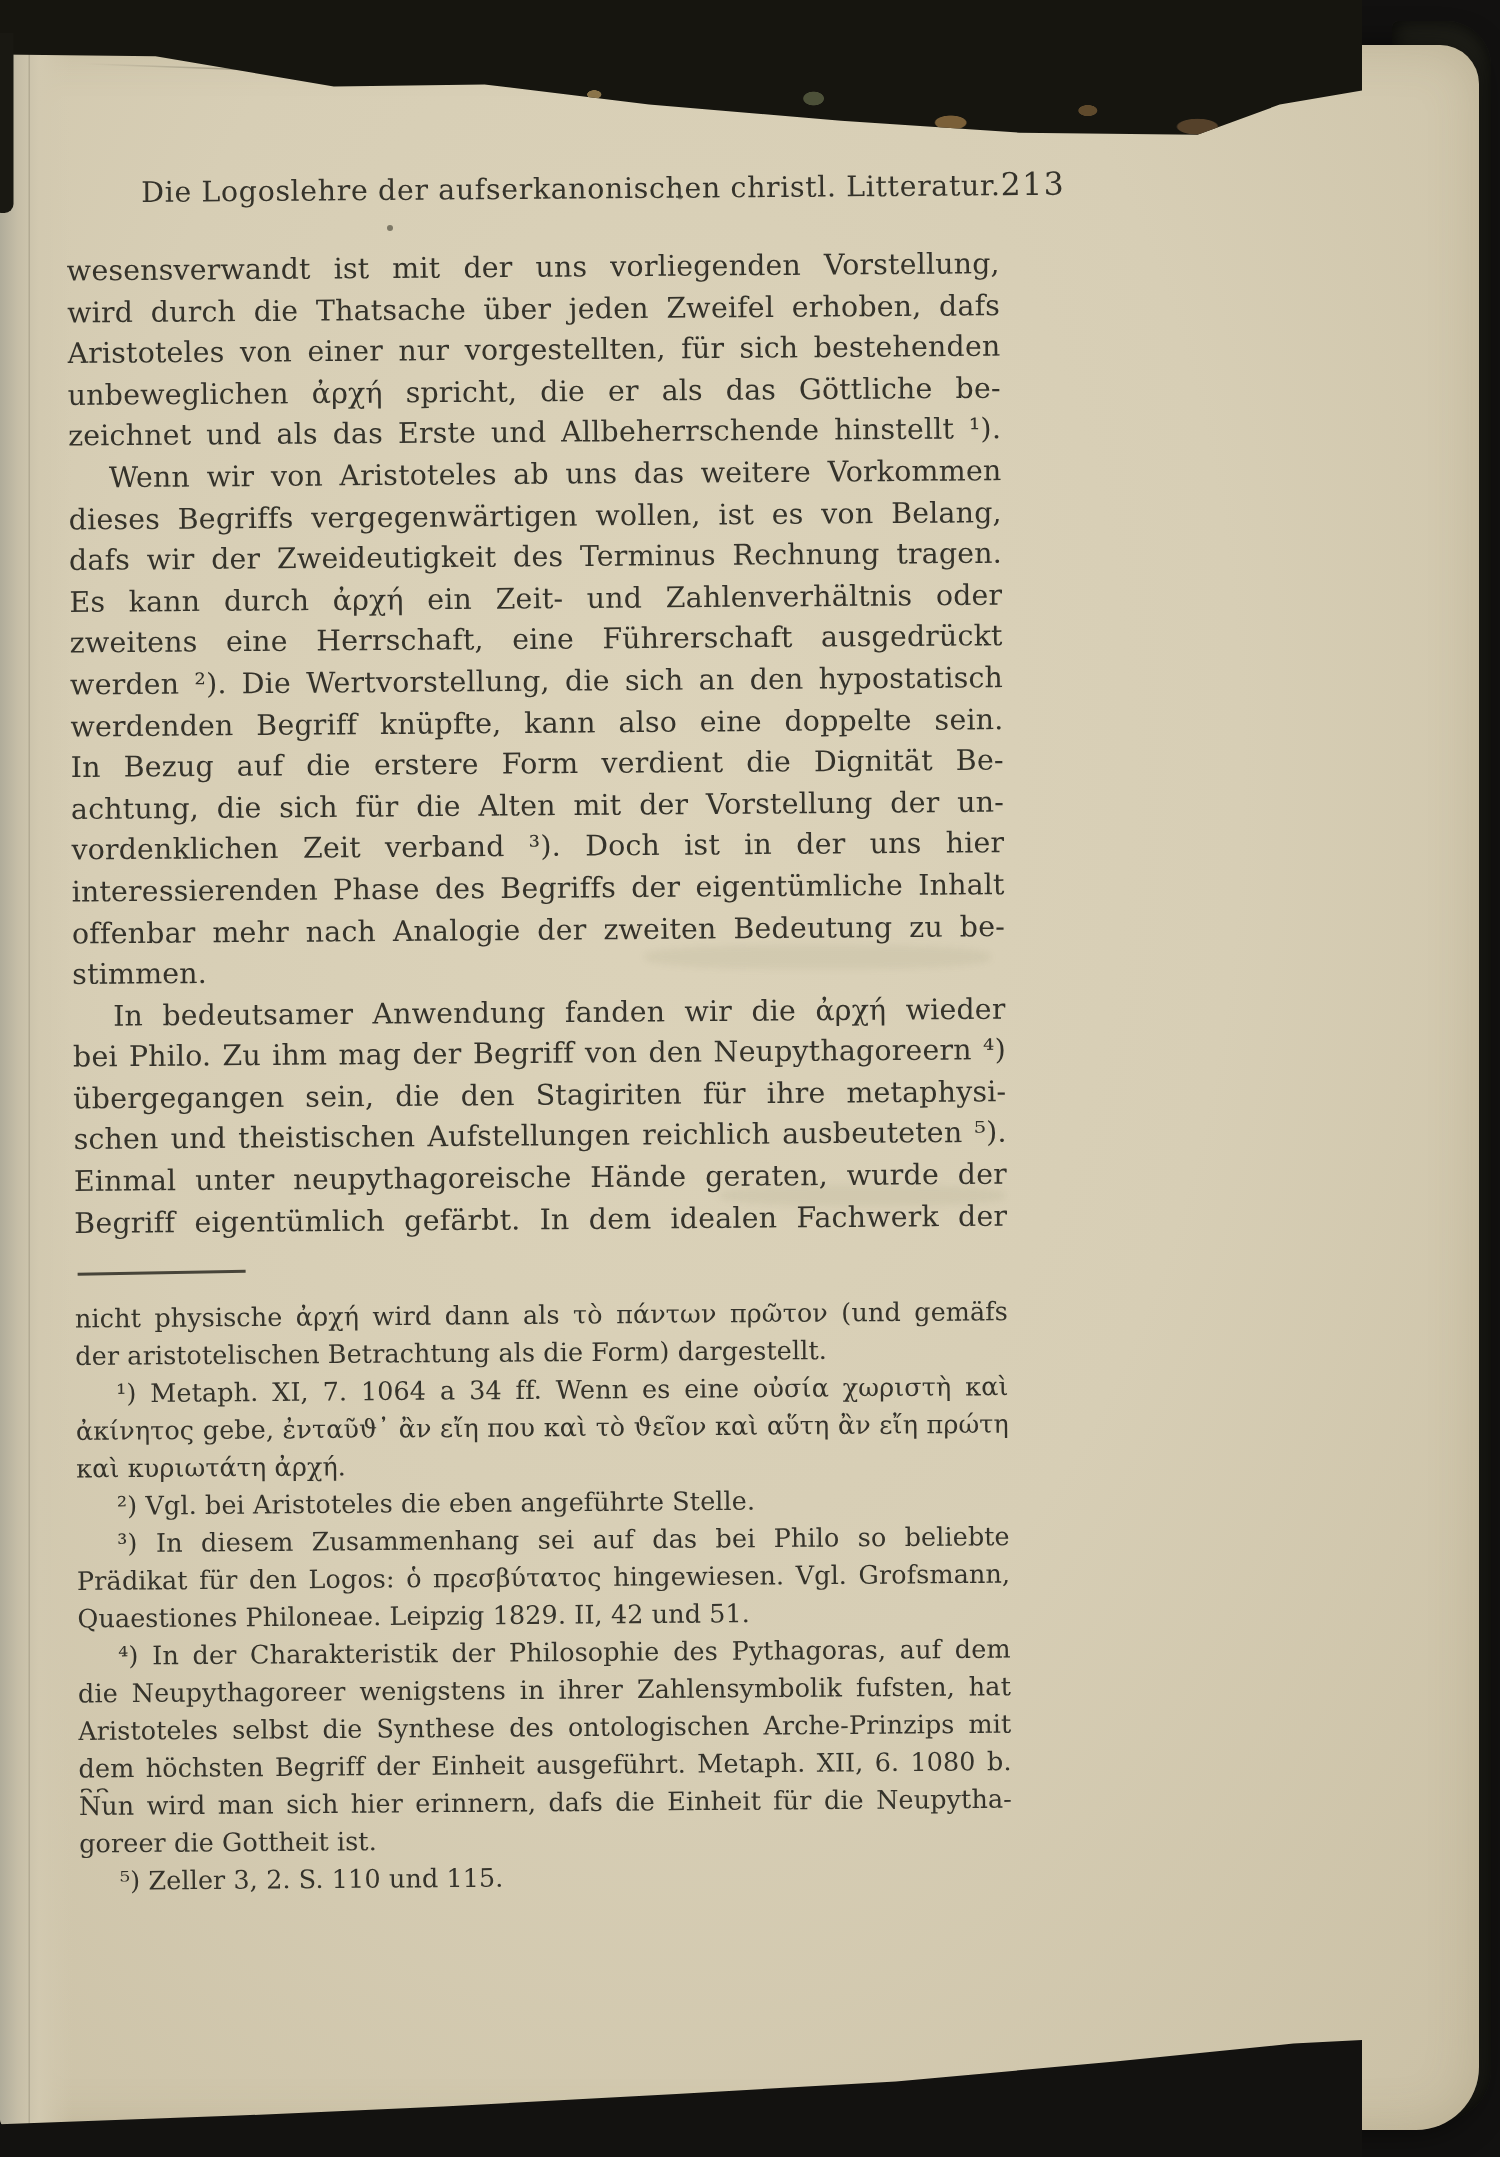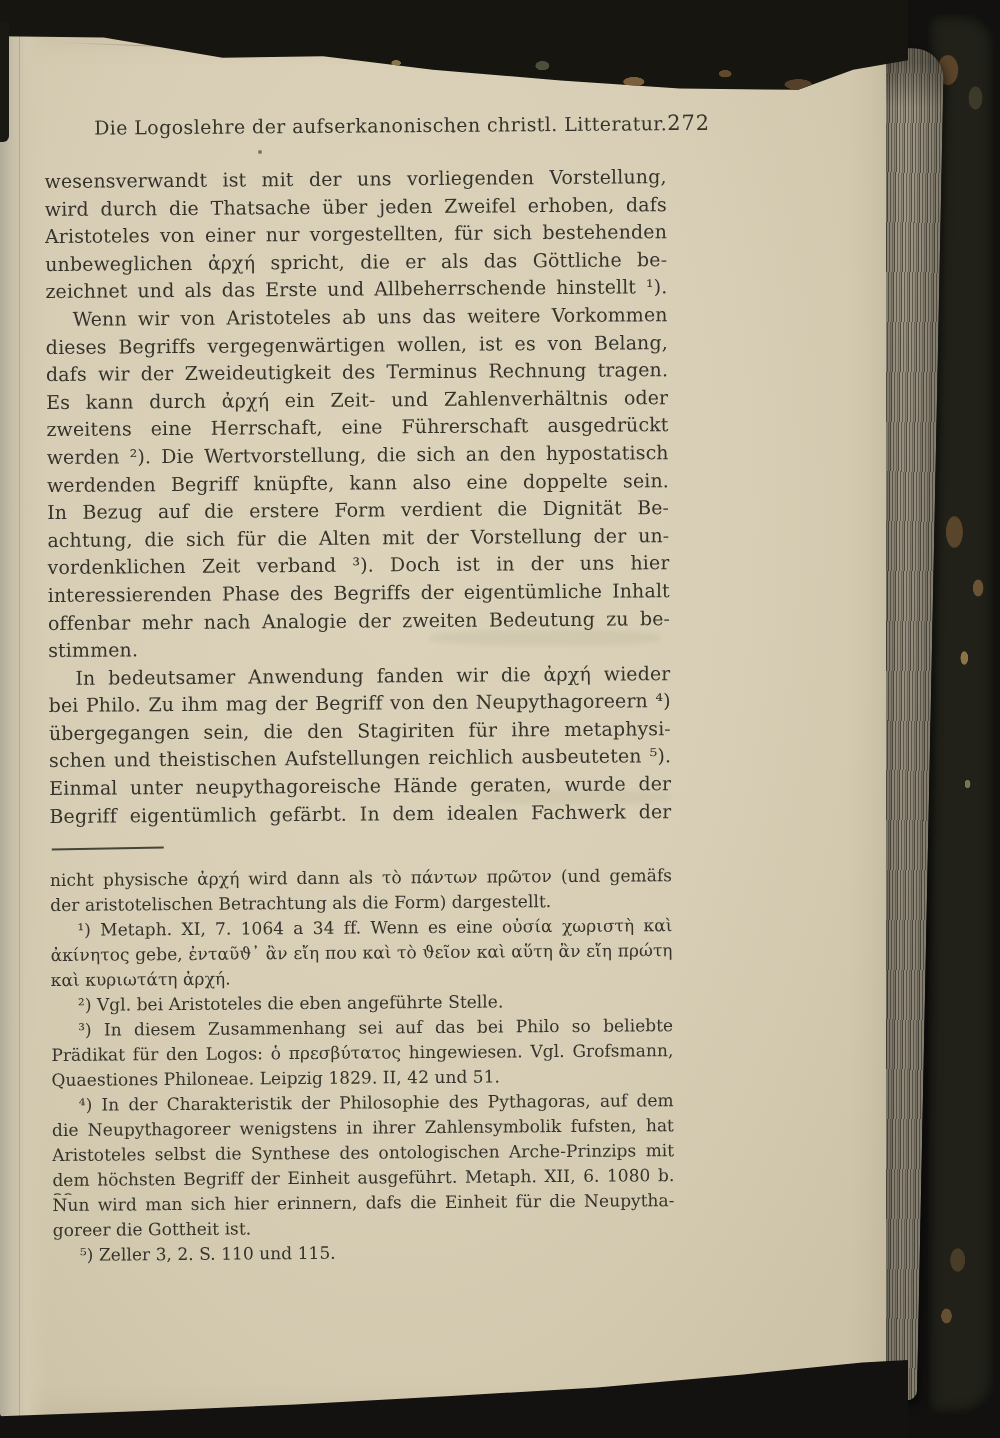--- a/index.html
+++ b/index.html
@@ -31,21 +31,21 @@
       linear-gradient(180deg, rgba(40,38,30,.45) 0 14px, rgba(40,38,30,0) 60px),
       linear-gradient(90deg, rgba(0,0,0,.25) 0 4px, rgba(0,0,0,0) 14px, rgba(0,0,0,.3) 94%),
       repeating-linear-gradient(90deg,
         #b8af9b 0 2px, #8a8170 2px 3px, #a89f8b 3px 4px,
         #655e50 4px 5px, #c0b7a2 5px 7px, #776f5f 7px 8px);
     border-radius:14px 30px 10px 4px;
     box-shadow:2px 4px 10px rgba(0,0,0,.6);
   }
   
   .page{
-    position:absolute;left:0;top:30px;width:886px;height:1390px;z-index:3;
+    position:absolute;left:0;top:30px;width:986px;height:1390px;z-index:3;
     background:radial-gradient(ellipse at 45% 35%, #dcd3ba 0%, #d7ceb5 50%, #cbc1a6 96%);
     border-radius:4px 26px 42px 8px;
     box-shadow:0 0 22px rgba(0,0,0,.55), inset 0 0 34px rgba(120,105,70,.22);
   }
   .gutter-shade{
     position:absolute;left:0;top:0;width:48px;height:100%;
     background:linear-gradient(90deg,#b0ac9a 0px,#c6bea7 12px,#d2c9b0 26px,rgba(210,201,176,0) 48px);
     border-radius:4px 0 0 8px;
   }
   .gutter-crease{
@@ -115,21 +115,21 @@
   <div class="under-edge-line"></div>
 
   <div class="ghost" style="left:430px;top:600px;width:230px;height:16px;"></div>
   <div class="ghost" style="left:480px;top:760px;width:190px;height:14px;"></div>
   <div class="speck" style="left:258px;top:120px;width:4px;height:4px;"></div>
   <div class="speck" style="left:452px;top:100px;width:3px;height:3px;"></div>
 
   <div class="text-col">
     <div class="running-header">
       <span>Die Logoslehre der aufserkanonischen christl. Litteratur.</span>
-      <span class="pnum">272</span>
+      <span class="pnum">213</span>
     </div>
 
     <div id="main-text">
         <div class="para">
           <div class="line j">wesensverwandt ist mit der uns vorliegenden Vorstellung,</div>
           <div class="line j">wird durch die Thatsache über jeden Zweifel erhoben, dafs</div>
           <div class="line j">Aristoteles von einer nur vorgestellten, für sich bestehenden</div>
           <div class="line j">unbeweglichen ἀρχή spricht, die er als das Göttliche be-</div>
           <div class="line j">zeichnet und als das Erste und Allbeherrschende hinstellt ¹).</div>
         </div>

